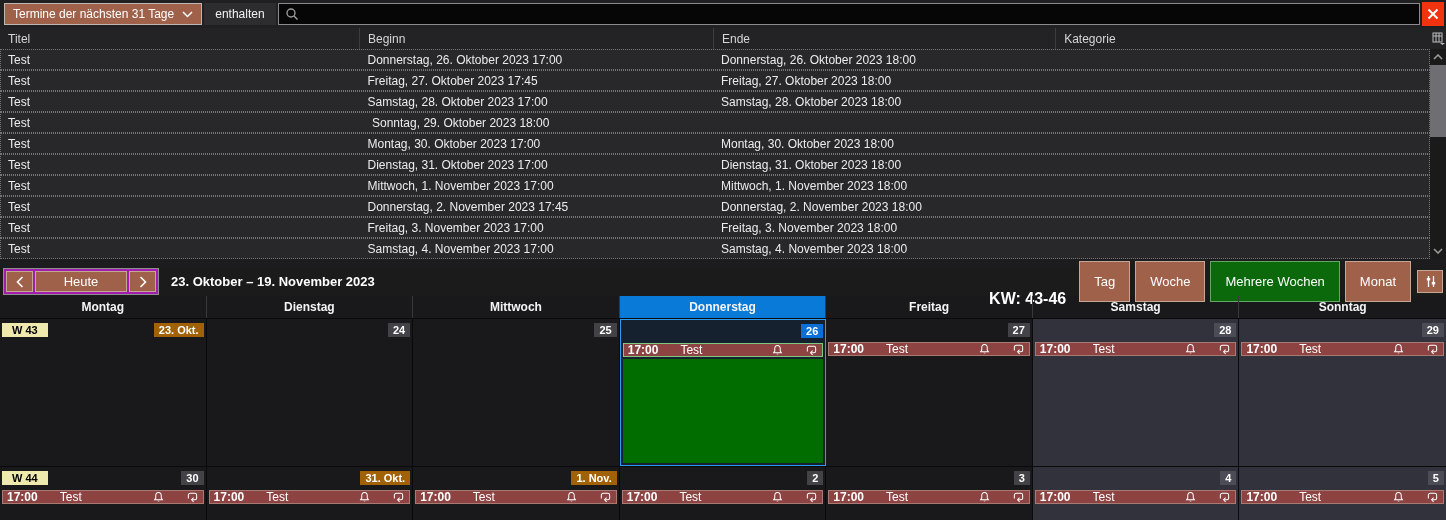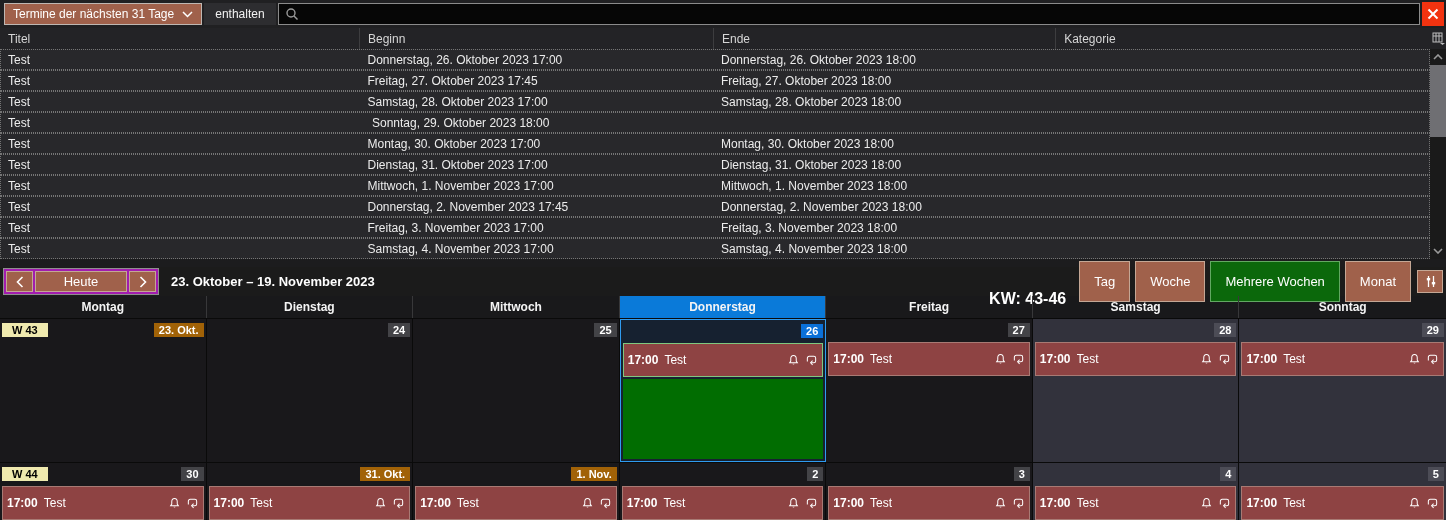--- a/index.html
+++ b/index.html
@@ -62,22 +62,22 @@
   .day-cell:last-child { border-right:none; }
   .day-cell.weekend { background:#32323c; }
   .day-cell.today { background:#162130; border:1px solid #2f9bf0; }
   .date-strip { height:22px; display:flex; align-items:center; justify-content:space-between; padding:0 2px; flex-shrink:0; }
   .week-badge { background:#efe9ae; color:#000; font-weight:bold; font-size:11px; padding:1px 10px; }
   .strip-spacer { flex:1; }
   .date-chip { background:#434347; color:#fff; font-weight:bold; font-size:11px; padding:1px 5px; }
   .date-chip.dated { background:#a16207; }
   .weekend .date-chip { background:#4c4c56; }
   .date-chip.today-chip { background:#0a70d8; }
-  .event-bar { height:34px; margin:1px 2px 0 2px; background:#8e4343; border:1px solid #a87a74;
-    display:flex; align-items:center; padding:0 4px; gap:6px; color:#fff; flex-shrink:0; }
+  .event-bar { height:14px; margin:1px 2px 0 2px; background:#8e4343; border:1px solid #a87a74;
+    display:flex; align-items:center; padding:0 4px; gap:22px; color:#fff; flex-shrink:0; }
   .event-bar.selected { border:1px solid #7fc87f; }
   .ev-time { font-weight:bold; }
   .ev-title { flex:1; overflow:hidden; white-space:nowrap; }
   .today-fill { flex:1; background:#016d01; margin:2px; }
   svg { display:block; }
 </style>
 </head>
 <body>
 
 <div id="app">

